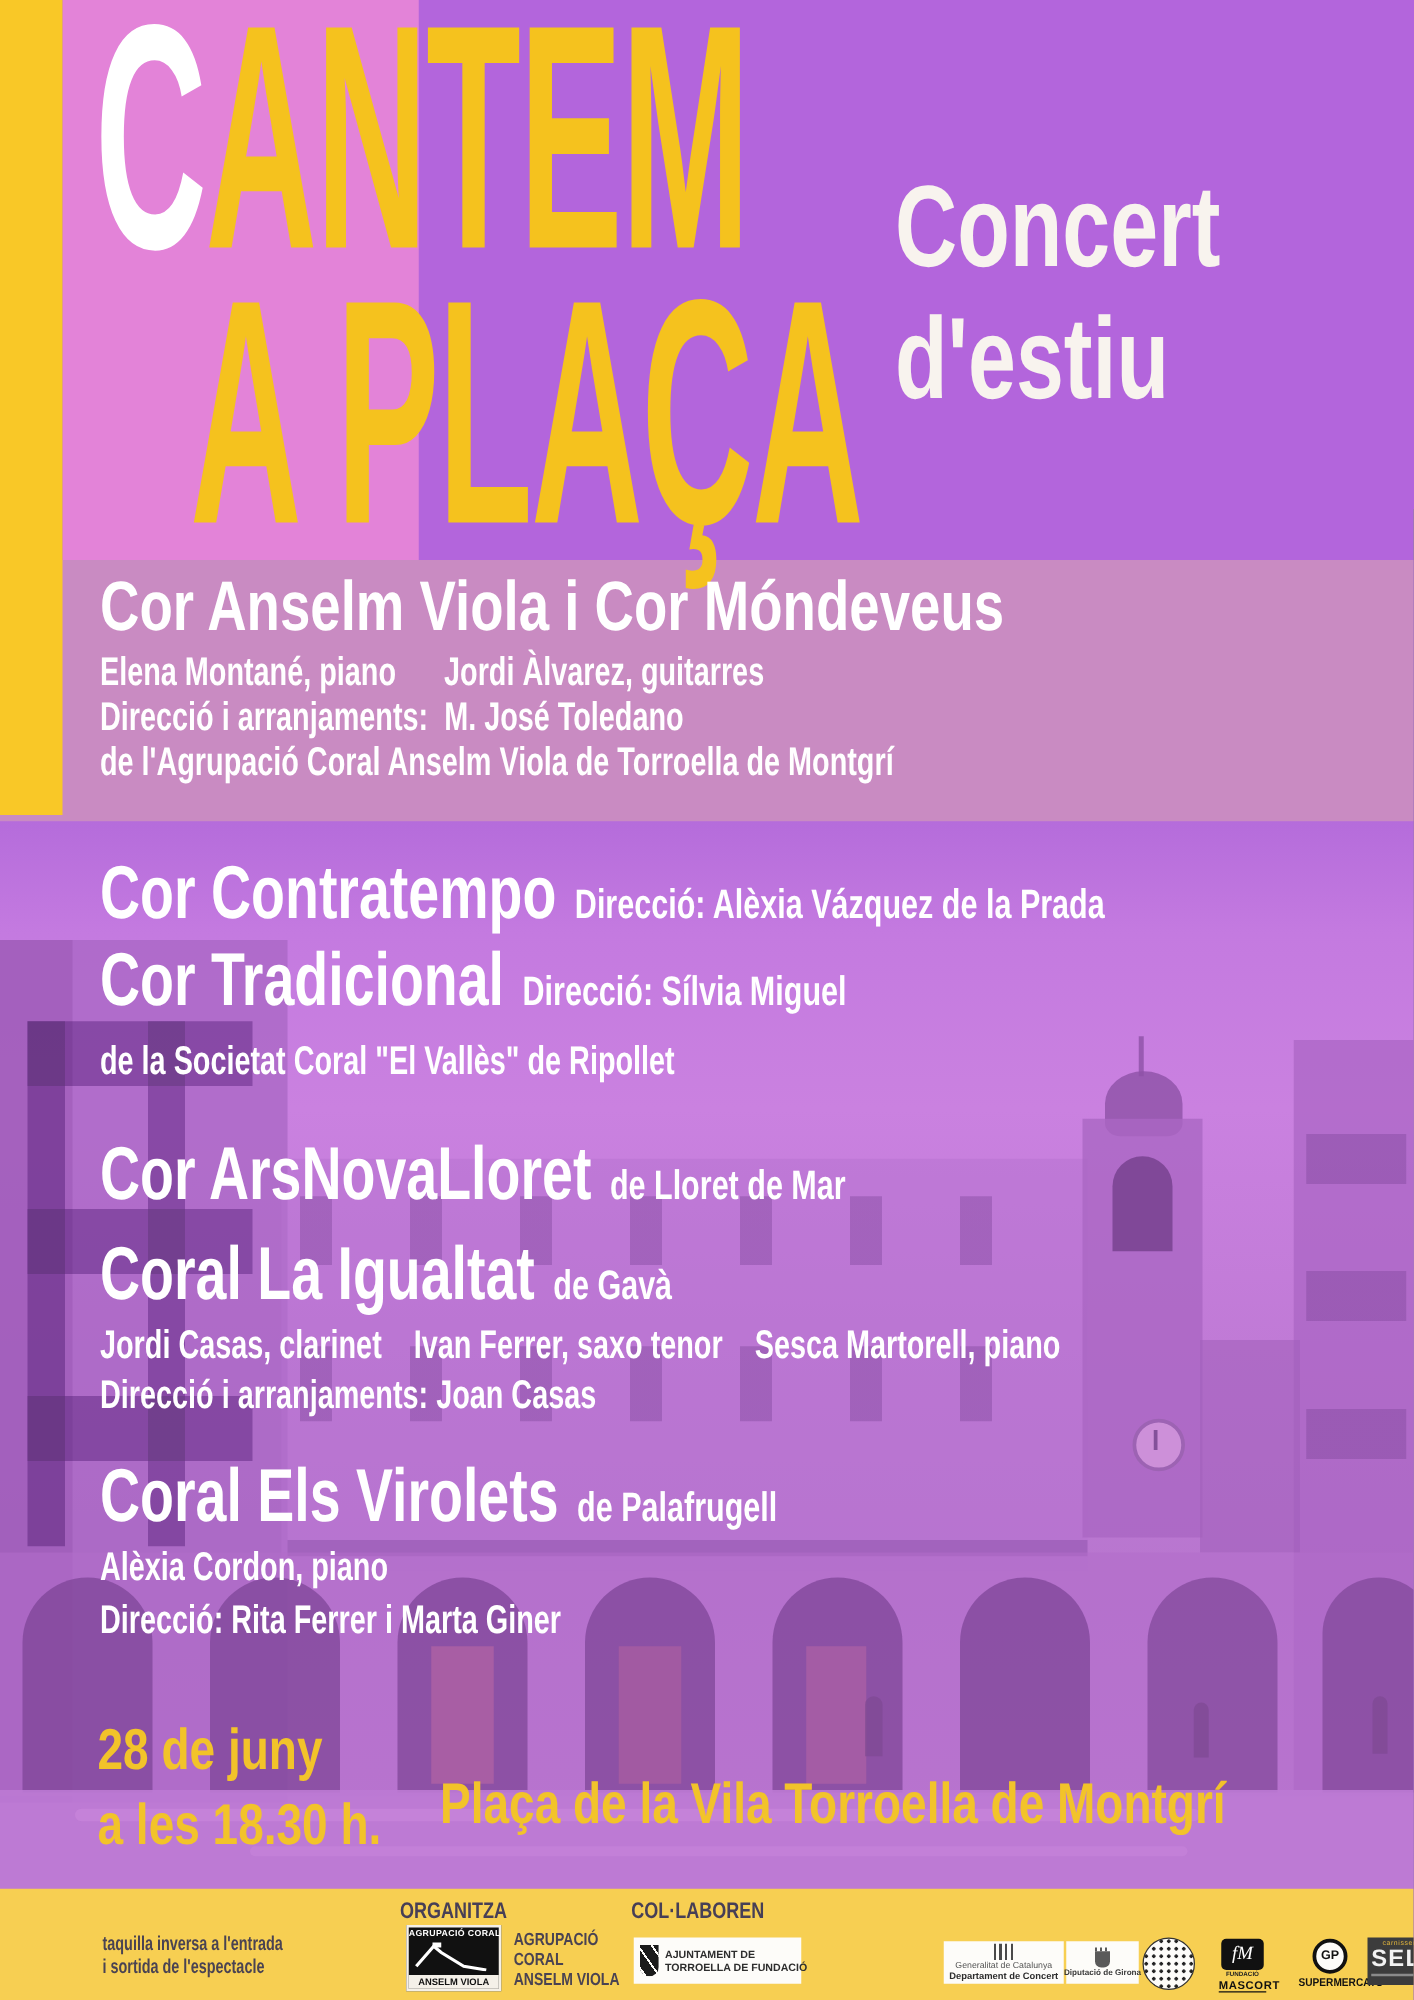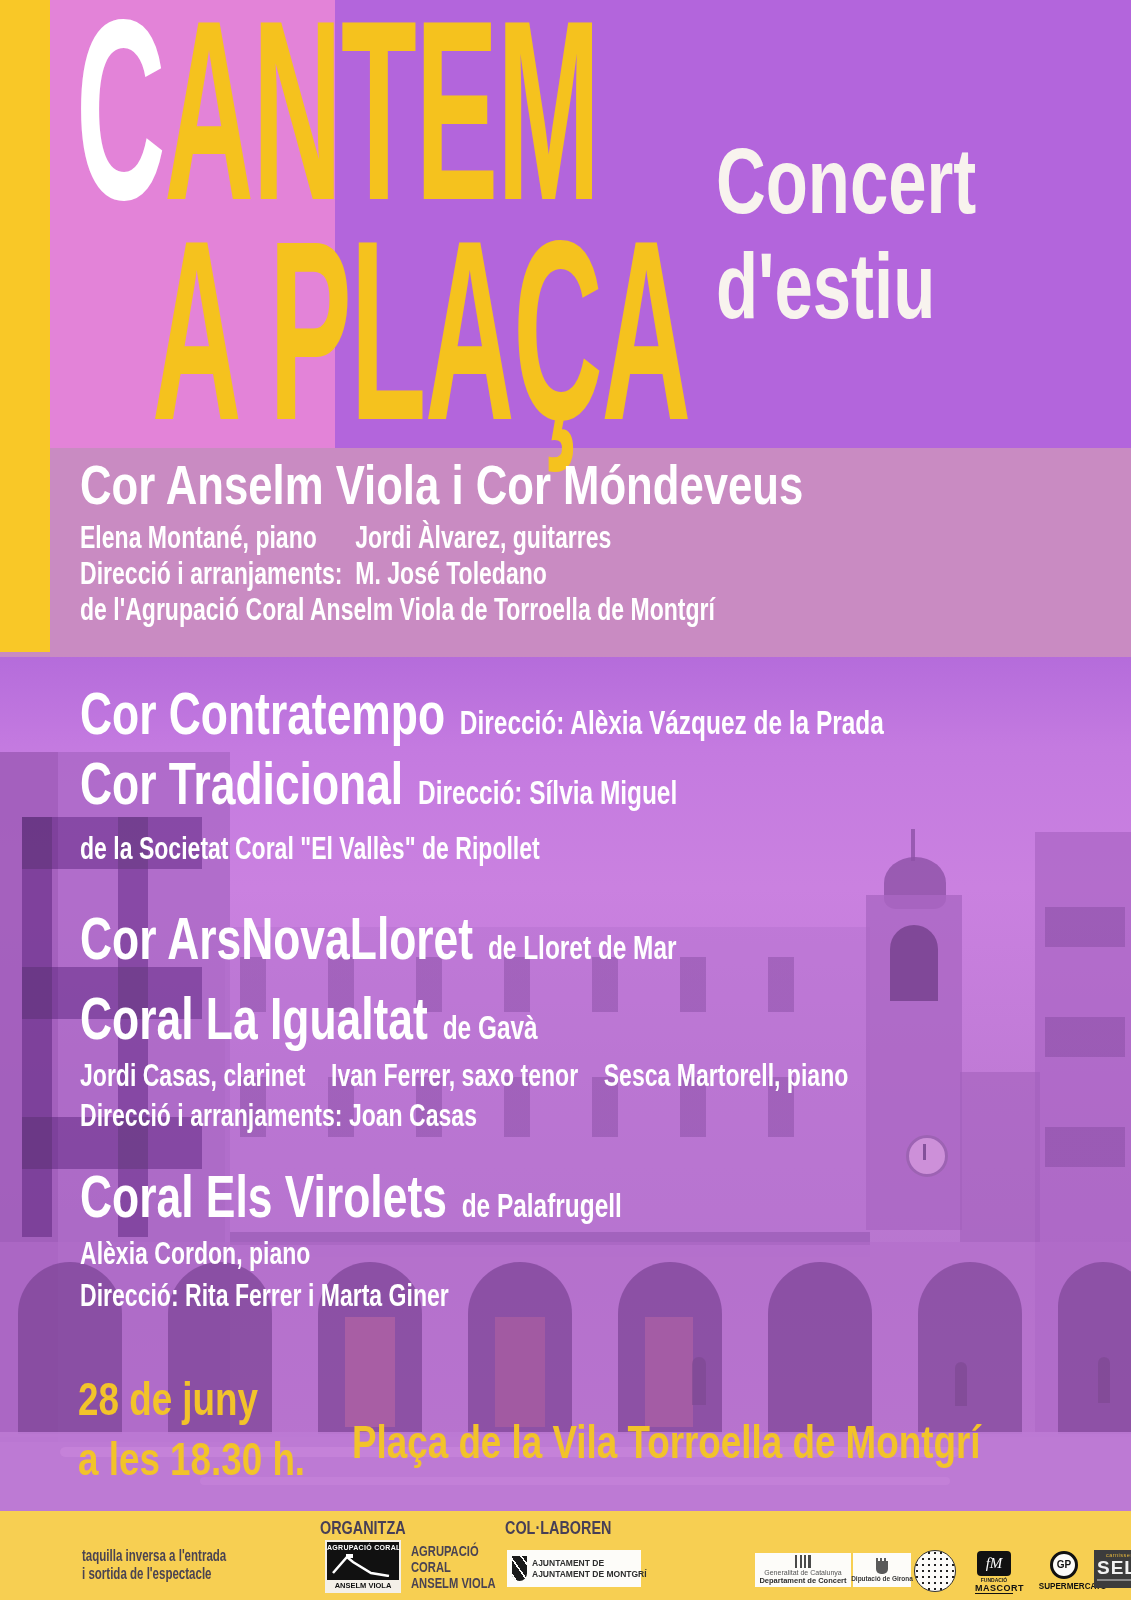--- a/index.html
+++ b/index.html
@@ -149,21 +149,21 @@
         <rect x="19" y="3" width="7" height="4" fill="#ffffff"></rect>
       </svg>
     </div>
     <div class="anselm-bot">ANSELM VIOLA</div>
   </div>
   <div class="f-orgname" style="left:411px; top:1543px;"><span>AGRUPACIÓ</span><br><span>CORAL</span><br><span>ANSELM VIOLA</span></div>
 
   <div class="f-head" style="left:505px; top:1518px;">COL·LABOREN</div>
   <div class="logo-box ajunt-box">
     <div class="ajunt-shield"></div>
-    <div class="ajunt-txt"><span>AJUNTAMENT DE</span><br><span>AJUNTAMENT DE MONTGRÍ</span></div>
+    <div class="ajunt-txt"><span>AJUNTAMENT DE</span><br><span>TORROELLA DE FUNDACIÓ</span></div>
   </div>
 
   <div class="logo-box gencat-box">
     <div class="gencat-bars"></div>
     <div class="gencat-l1">Generalitat de Catalunya</div>
     <div class="gencat-l2">Departament de Concert</div>
   </div>
   <div class="logo-box dipu-box">
     <div class="dipu-crown"></div>
     <div class="dipu-shield"></div>

